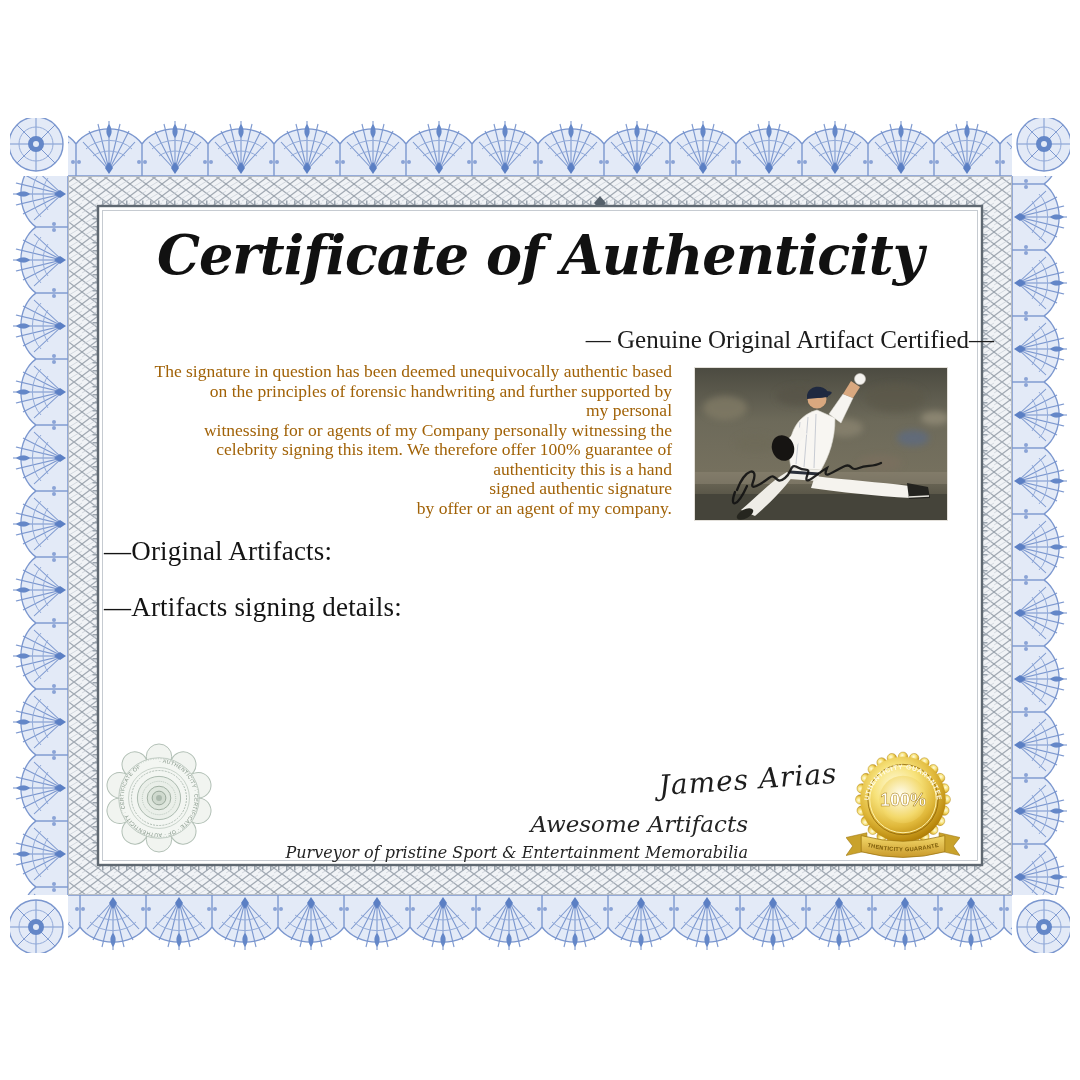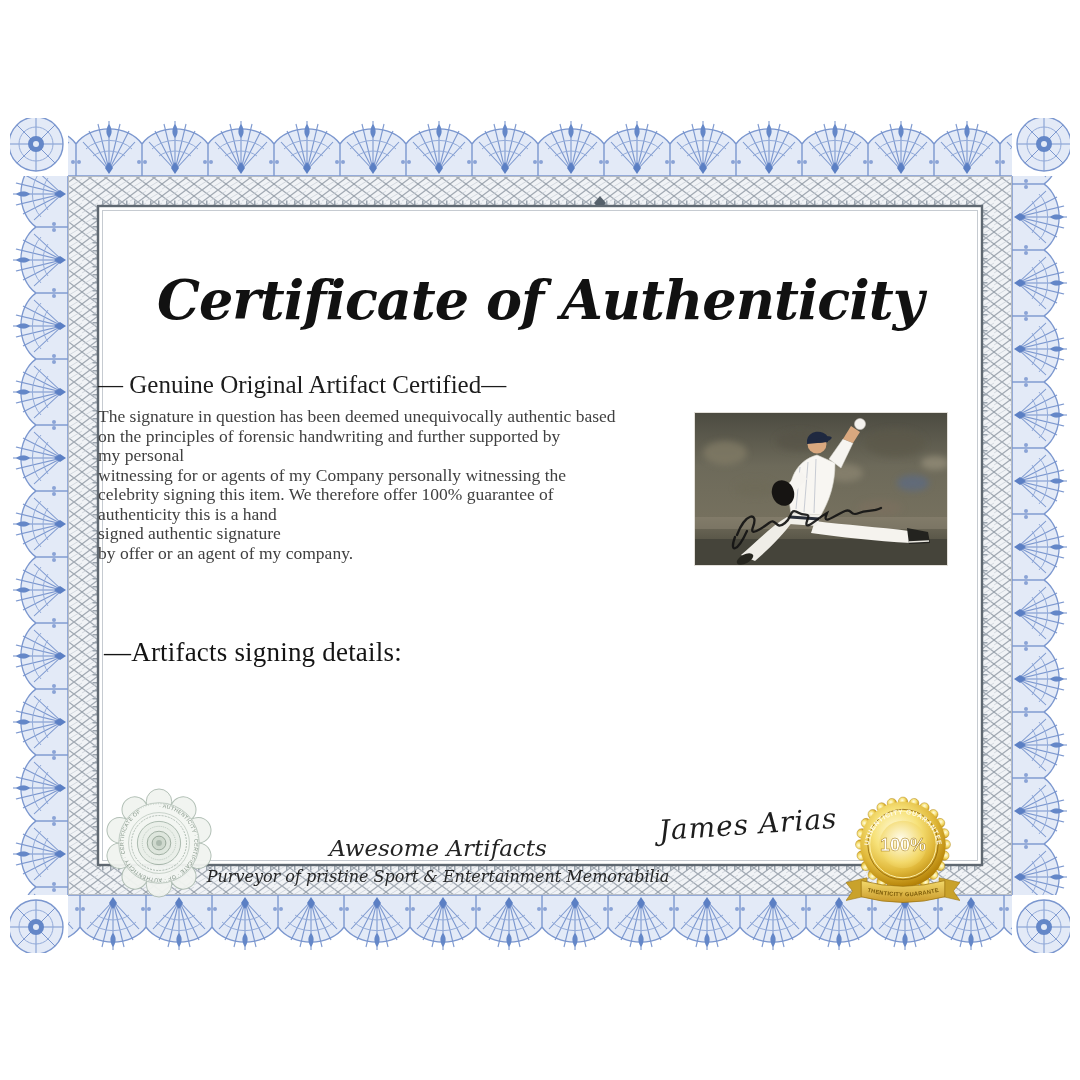--- a/index.html
+++ b/index.html
@@ -2,34 +2,34 @@
 <html><head>
 <meta charset="utf-8">
 <style>
   html,body{margin:0;padding:0;}
   body{
     width:1080px;height:1080px;background:#ffffff;position:relative;overflow:hidden;
     font-family:"Liberation Serif","DejaVu Serif",serif;color:#171717;
   }
   .certificate{position:absolute;left:10px;top:118px;width:1060px;height:835px;}
   .border-svg{position:absolute;left:0;top:0;width:1060px;height:835px;}
-  .content{position:absolute;left:88px;top:92px;width:884px;height:655px;margin-top:45px;}
+  .content{position:absolute;left:88px;top:92px;width:884px;height:655px;}
   .abs{position:absolute;}
   .cert-title{
     left:0;top:6px;width:884px;text-align:center;
     font-family:"DejaVu Serif",serif;font-style:italic;font-weight:bold;
     font-size:54px;line-height:1.45;letter-spacing:-1px;color:#111;
   }
-  .cert-subtitle{left:0;top:116px;width:884px;text-align:left;font-size:25px;color:#1c1c1c;}
-  .body-text{left:0;top:152px;width:574px;text-align:left;font-size:17.5px;line-height:19.5px;color:#404040;}
+  .cert-subtitle{left:12px;top:116px;width:884px;text-align:right;font-size:25px;color:#1c1c1c;}
+  .body-text{left:0;top:152px;width:574px;text-align:right;font-size:17.5px;line-height:19.5px;color:#a16207;}
   .field-label{left:6px;font-size:27px;color:#141414;letter-spacing:0.2px;}
   .photo-frame{left:597px;top:158px;width:252px;height:152px;box-shadow:0 0 0 1px #e3e0da;}
   .photo-frame svg{display:block;}
   .embossed-seal{left:6px;top:533px;width:110px;height:110px;opacity:.95;}
-  .company-block{left:30px;top:578px;width:620px;text-align:center;
+  .company-block{left:30px;top:599px;width:620px;text-align:right;
     font-family:"DejaVu Serif",serif;font-style:italic;color:#242424;}
   .company-name{font-size:23px;line-height:30px;}
   .company-tagline{font-size:16px;line-height:28px;}
   .signature-block{left:535px;top:552px;width:230px;text-align:center;}
   .sig-hand{font-family:"DejaVu Serif",serif;font-style:italic;font-size:28px;line-height:36px;
     transform:rotate(-4deg);color:#1d1d1d;letter-spacing:1px;}
   .sig-printed{font-family:"DejaVu Serif",serif;font-style:italic;font-size:24px;line-height:30px;color:#1d1d1d;}
   .gold-seal{left:748px;top:536px;width:114px;height:126px;}
 </style>
 </head>
@@ -127,20 +127,21 @@
       <div>The signature in question has been deemed unequivocally authentic based</div>
       <div>on the principles of forensic handwriting and further supported by</div>
       <div>my personal</div>
       <div>witnessing for or agents of my Company personally witnessing the</div>
       <div>celebrity signing this item. We therefore offer 100% guarantee of</div>
       <div>authenticity this is a hand</div>
       <div>signed authentic signature</div>
       <div>by offer or an agent of my company.</div>
     </div>
 
+    <div class="abs field-label" style="top:326px;">—Original Artifacts:</div>
 
     <div class="abs field-label" style="top:382px;">—Artifacts signing details:</div>
 
     <div class="abs photo-frame">
       <svg viewBox="0 0 252 152" width="252" height="152" xmlns="http://www.w3.org/2000/svg">
         <defs>
           <linearGradient id="crowdG" x1="0" y1="0" x2="0" y2="1">
             <stop offset="0" stop-color="#4c4b41"></stop>
             <stop offset="0.35" stop-color="#6d6a5a"></stop>
             <stop offset="0.68" stop-color="#75705e"></stop>

